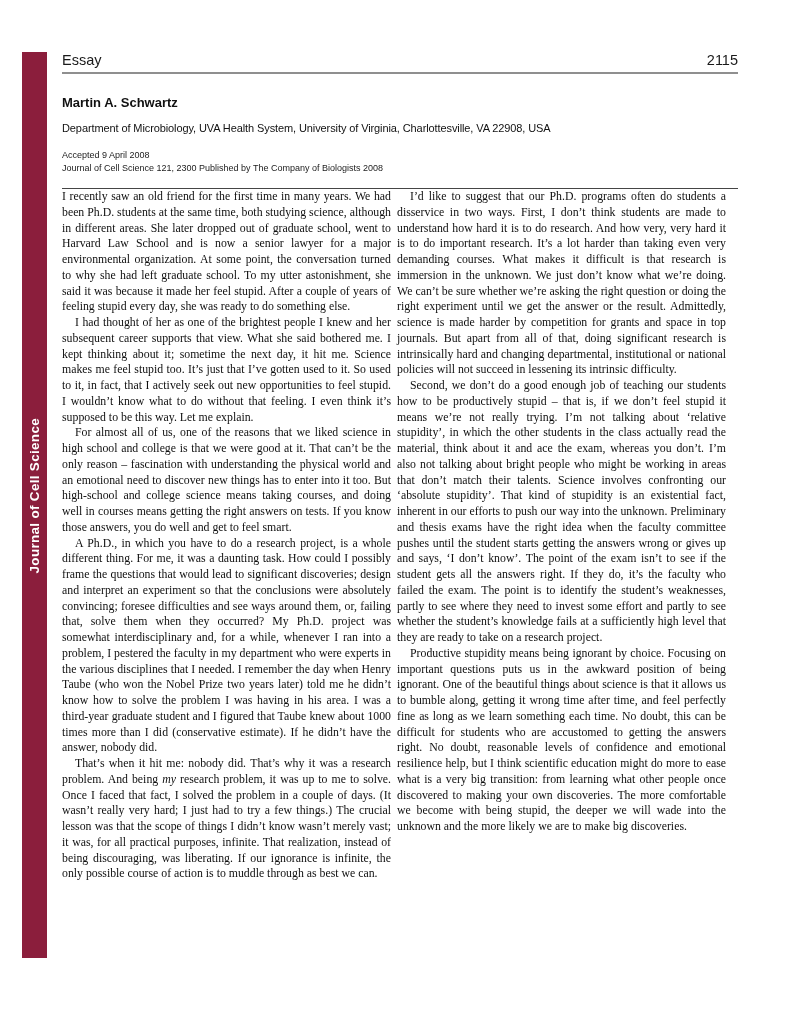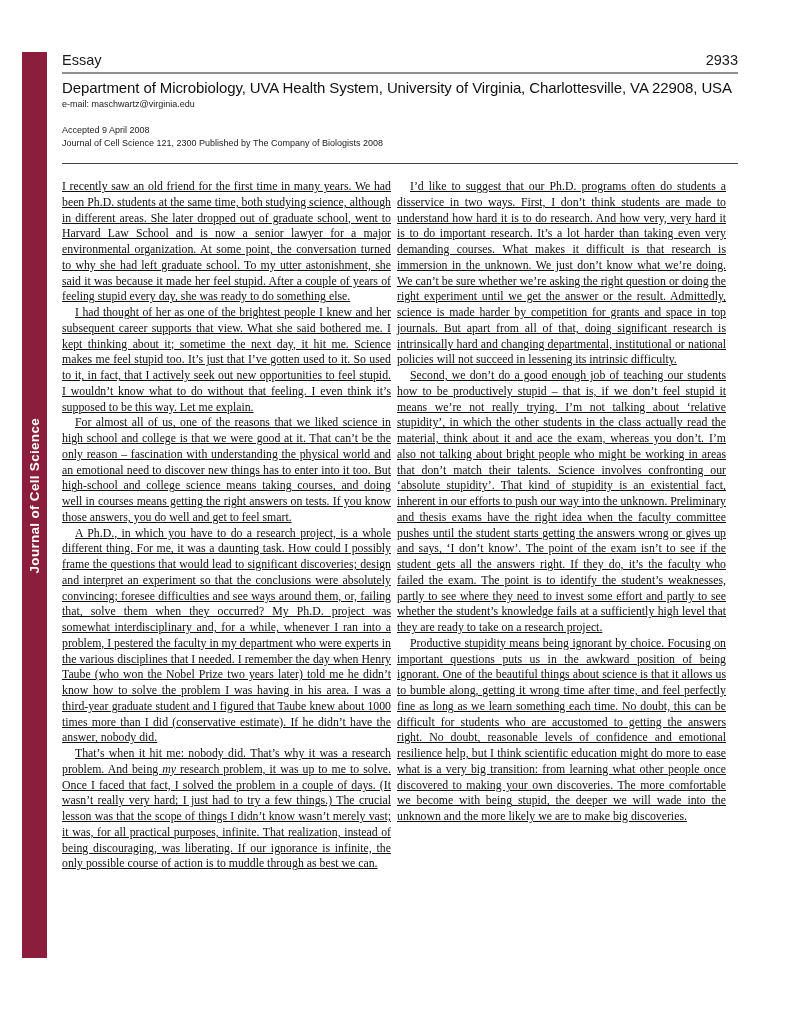--- a/index.html
+++ b/index.html
@@ -61,22 +61,22 @@
     color: #0d0d0d;
     letter-spacing: -0.4px;
     line-height: 1.1;
   }
   .author-name {
     margin-top: 21px;
     font-size: 13px;
     font-weight: bold;
   }
   .affiliation {
-    margin-top: 5px;
-    font-size: 15px;
+    margin-top: 12px;
+    font-size: 11px;
     letter-spacing: -0.1px;
   }
   .author-email {
     margin-top: 3px;
     font-size: 9px;
     color: #222;
   }
   .meta-block {
     margin-top: 15px;
     font-size: 9px;
@@ -84,22 +84,20 @@
     color: #222;
   }
   .divider-rule {
     margin: 13px 0 0 0;
     border: none;
     border-top: 1.5px solid #454545;
   }
   .columns {
     display: flex;
     gap: 6px;
-    margin-top: 15px;
-    text-decoration: underline;
   }
   .col {
     width: 329px;
     font-family: "Liberation Serif", serif;
     font-size: 11.8px;
     line-height: 15.75px;
     text-align: justify;
     color: #0f0f0f;
   }
   .col p {
@@ -116,28 +114,28 @@
 <div class="page">
 
   <div class="journal-sidebar">
     <span class="journal-sidebar-text">Journal of Cell Science</span>
   </div>
 
   <div class="content">
 
     <div class="header-row">
       <span>Essay</span>
-      <span>2933</span>
+      <span>2115</span>
     </div>
 
 
+    <div class="author-name">Martin A. Schwartz</div>
 
     <div class="affiliation">Department of Microbiology, UVA Health System, University of Virginia, Charlottesville, VA 22908, USA</div>
 
-    <div class="author-email">e-mail: maschwartz@virginia.edu</div>
 
     <div class="meta-block">
       <div>Accepted 9 April 2008</div>
       <div>Journal of Cell Science 121, 2300 Published by The Company of Biologists 2008</div>
     </div>
 
     <hr class="divider-rule">
 
     <div class="columns">
 

